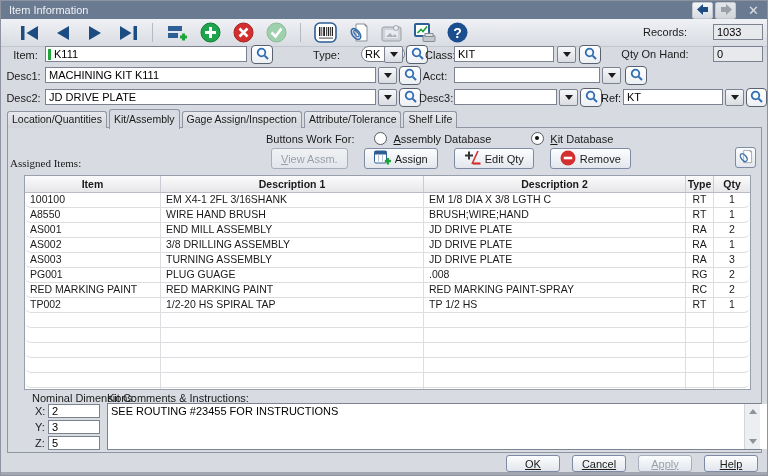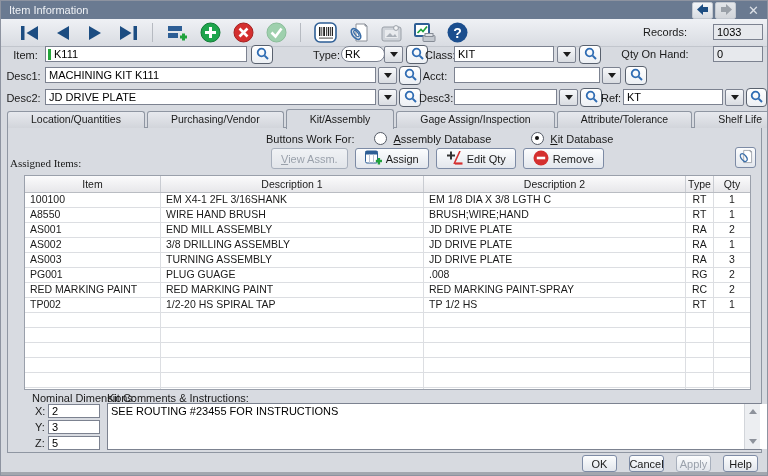--- a/index.html
+++ b/index.html
@@ -26,69 +26,69 @@
        font-family:"Liberation Sans",sans-serif;font-size:11px;padding:0 3px;}
   .inp-ro{background:#e7e9ed;}
   .ddbtn{position:absolute;width:19px;height:17px;box-sizing:border-box;border:1px solid #7c8290;border-radius:2px;
          background:linear-gradient(#f7f8fa,#d9dce1);display:flex;align-items:center;justify-content:center;}
   .ddbtn::after{content:"";border:4px solid transparent;border-top:5px solid #1c1c1c;margin-top:4px;}
   .sbtn{position:absolute;width:22px;height:19px;box-sizing:border-box;border:1px solid #59616e;border-radius:4px;
         background:linear-gradient(#ffffff,#edf0f4);display:flex;align-items:center;justify-content:center;}
   .caret{position:absolute;width:3px;height:11px;background:#24a53a;}
   
   .tabs{position:absolute;top:108px;left:6px;height:19px;display:flex;align-items:flex-end;z-index:3;}
-  .tab{height:16px;line-height:15px;padding:0 23px;margin-right:2px;font-size:10.5px;white-space:nowrap;
+  .tab{height:16px;line-height:15px;padding:0 4px;margin-right:2px;font-size:10.5px;white-space:nowrap;
        border:1px solid #8f96a2;border-bottom:none;border-radius:3px 3px 0 0;
        background:linear-gradient(#e7e9ee,#d2d5db);}
   .tab.active{height:19px;line-height:18px;background:#d8dbe1;margin-bottom:-1px;}
   .panel{position:absolute;top:126px;left:6px;width:755px;height:326px;box-sizing:border-box;
          border:1px solid #8f96a2;background:#d8dbe1;}
   
   .radio-row{position:absolute;left:258px;top:4px;display:flex;align-items:center;gap:6px;}
   .radio{width:11px;height:11px;border:1px solid #555b66;border-radius:50%;background:#fff;position:relative;}
   .radio.sel::after{content:"";position:absolute;left:2.5px;top:2.5px;width:4px;height:4px;border-radius:50%;background:#111;}
   .uf{display:inline-block;}
   .uf::first-letter{text-decoration:underline;}
   
-  .pbtn-row{position:absolute;left:263px;top:20px;display:flex;gap:7px;}
+  .pbtn-row{position:absolute;left:263px;top:20px;display:flex;gap:16px;}
   .pbtn{height:21px;box-sizing:border-box;border:1px solid #7d8ba5;border-radius:3px;
         background:linear-gradient(#fcfdfe,#e3e7ed);display:flex;align-items:center;gap:4px;
         padding:0 9px;font-size:11px;white-space:nowrap;}
   .pbtn.dis{color:#9aa1ab;border-color:#a7afbc;background:linear-gradient(#f0f2f5,#e2e5ea);}
   .clipbtn{position:absolute;right:5px;top:19px;width:21px;height:21px;box-sizing:border-box;
            border:1px solid #7d8ba5;border-radius:3px;background:linear-gradient(#fcfdfe,#e3e7ed);
            display:flex;align-items:center;justify-content:center;}
   
   .tbl{position:absolute;left:16px;top:47px;width:727px;height:215px;box-sizing:border-box;
        background:#fff;border:1px solid #9aa0ab;overflow:hidden;}
-  .thead{display:flex;height:16px;background:linear-gradient(#fbfbfc,#e7e7ea);border-bottom:1px solid #b9bcc2;}
+  .thead{display:flex;height:16px;background:linear-gradient(#fbfbfc,#e7e7ea);border-bottom:1px solid #b9bcc2;font-weight:bold;}
   .th{box-sizing:border-box;border-right:1px solid #c9ccd2;display:flex;align-items:center;justify-content:center;
       font-size:10.5px;}
-  .trow{display:flex;height:14px;border-bottom:1px solid #dcdee2;}
+  .trow{display:flex;height:14px;border-bottom:1px solid #dcdee2;border-radius:6px;}
   .td{box-sizing:border-box;border-right:1px solid #dcdee2;padding:0 5px;font-size:10.5px;line-height:13px;
       white-space:nowrap;overflow:hidden;}
   .c1{width:136px;flex:none;}.c2{width:263px;flex:none;}.c3{width:262px;flex:none;}
   .c4{width:28px;flex:none;text-align:center;justify-content:center;}
   .c5{width:36px;flex:none;text-align:center;justify-content:center;border-right:none;}
   
   .dim-lbl{position:absolute;white-space:nowrap;}
   .dim-inp{position:absolute;width:52px;height:14px;box-sizing:border-box;background:#fff;border:1px solid #7c8290;
            font-family:"Liberation Sans",sans-serif;font-size:11px;padding:0 3px;}
   .cmt-box{position:absolute;left:99px;top:275px;width:654px;height:47px;box-sizing:border-box;
            border:1px solid #7c8290;background:#fff;}
   .cmt-box textarea{position:absolute;left:0;top:0;width:726px;height:45px;border:none;resize:none;outline:none;
            font-family:"Liberation Sans",sans-serif;font-size:11px;padding:1px 3px;box-sizing:border-box;background:#fff;}
   .vscroll{position:absolute;right:0;top:0;width:15px;height:45px;background:#eceef1;border-left:1px solid #d2d5da;}
   .arr-up,.arr-dn{position:absolute;left:4px;width:0;height:0;border-left:4px solid transparent;border-right:4px solid transparent;}
   .arr-up{top:5px;border-bottom:5px solid #8d929b;}
   .arr-dn{bottom:5px;border-top:5px solid #8d929b;}
   
   .footer{position:absolute;right:9px;top:454px;display:flex;gap:12px;}
-  .fbtn{width:35px;height:17px;box-sizing:border-box;border:1px solid #7d8ba5;border-radius:3px;
-        background:linear-gradient(#fcfdfe,#e2e6ec);display:flex;align-items:center;justify-content:center;font-size:11px;}
+  .fbtn{width:54px;height:17px;box-sizing:border-box;border:1px solid #7d8ba5;border-radius:3px;
+        background:linear-gradient(#fcfdfe,#e2e6ec);display:flex;align-items:center;justify-content:center;font-size:11px;text-decoration:underline;}
   .fbtn.dis{color:#9aa1ab;border-color:#a7afbc;}
   .bstrip{position:absolute;left:0;right:0;bottom:0;height:3px;background:#a3a7af;}
 </style>
 </head>
 <body>
 
 <div class="win">
 
   <div class="titlebar">
     <span>Item Information</span>
@@ -221,21 +221,21 @@
   <div class="lbl" style="left:8px;top:46px;width:33px;">Item:</div>
   <input class="inp" style="left: 44px; top: 45px; width: 202px; padding-left: 8px;" value="K111">
   <span class="caret" style="left:47px;top:48px;"></span>
   <div class="sbtn" style="left:250px;top:44px;">
     <span><svg width="13" height="13" viewBox="0 0 13 13">
           <circle cx="5.5" cy="5.5" r="3.8" fill="none" stroke="#2f6cb3" stroke-width="1.8"></circle>
           <line x1="8.6" y1="8.6" x2="12" y2="12" stroke="#2f6cb3" stroke-width="2"></line>
         </svg></span>
   </div>
   <div class="lbl" style="left:300px;top:46px;width:51px;">Type:</div>
-  <input class="inp" style="left: 340px; top: 45px; width: 44px; border-radius: 8px;" value="RK">
+  <input class="inp" style="left: 360px; top: 45px; width: 44px; border-radius: 8px;" value="RK">
   <div class="ddbtn" style="left:383px;top:45px;"></div>
   <div class="sbtn" style="left:405px;top:44px;">
     <span><svg width="13" height="13" viewBox="0 0 13 13">
           <circle cx="5.5" cy="5.5" r="3.8" fill="none" stroke="#2f6cb3" stroke-width="1.8"></circle>
           <line x1="8.6" y1="8.6" x2="12" y2="12" stroke="#2f6cb3" stroke-width="2"></line>
         </svg></span>
   </div>
   <div class="lbl" style="left:424px;top:46px;width:26px;">Class:</div>
   <input class="inp" style="left: 453px; top: 45px; width: 100px;" value="KIT">
   <div class="ddbtn" style="left:556px;top:45px;"></div>
@@ -288,21 +288,20 @@
   <div class="ddbtn" style="left:724px;top:88px;"></div>
   <div class="sbtn" style="left:745px;top:87px;width:21px;">
     <span><svg width="13" height="13" viewBox="0 0 13 13">
           <circle cx="5.5" cy="5.5" r="3.8" fill="none" stroke="#2f6cb3" stroke-width="1.8"></circle>
           <line x1="8.6" y1="8.6" x2="12" y2="12" stroke="#2f6cb3" stroke-width="2"></line>
         </svg></span>
   </div>
 
   <div class="tabs">
     <div class="tab">Location/Quantities</div>
-    <div class="tab">Purchasing/Vendor</div>
     <div class="tab active">Kit/Assembly</div>
     <div class="tab">Gage Assign/Inspection</div>
     <div class="tab">Attribute/Tolerance</div>
     <div class="tab">Shelf Life</div>
   </div>
 
   <div class="panel">
 
     <div class="radio-row">
       <span>Buttons Work For:</span>

